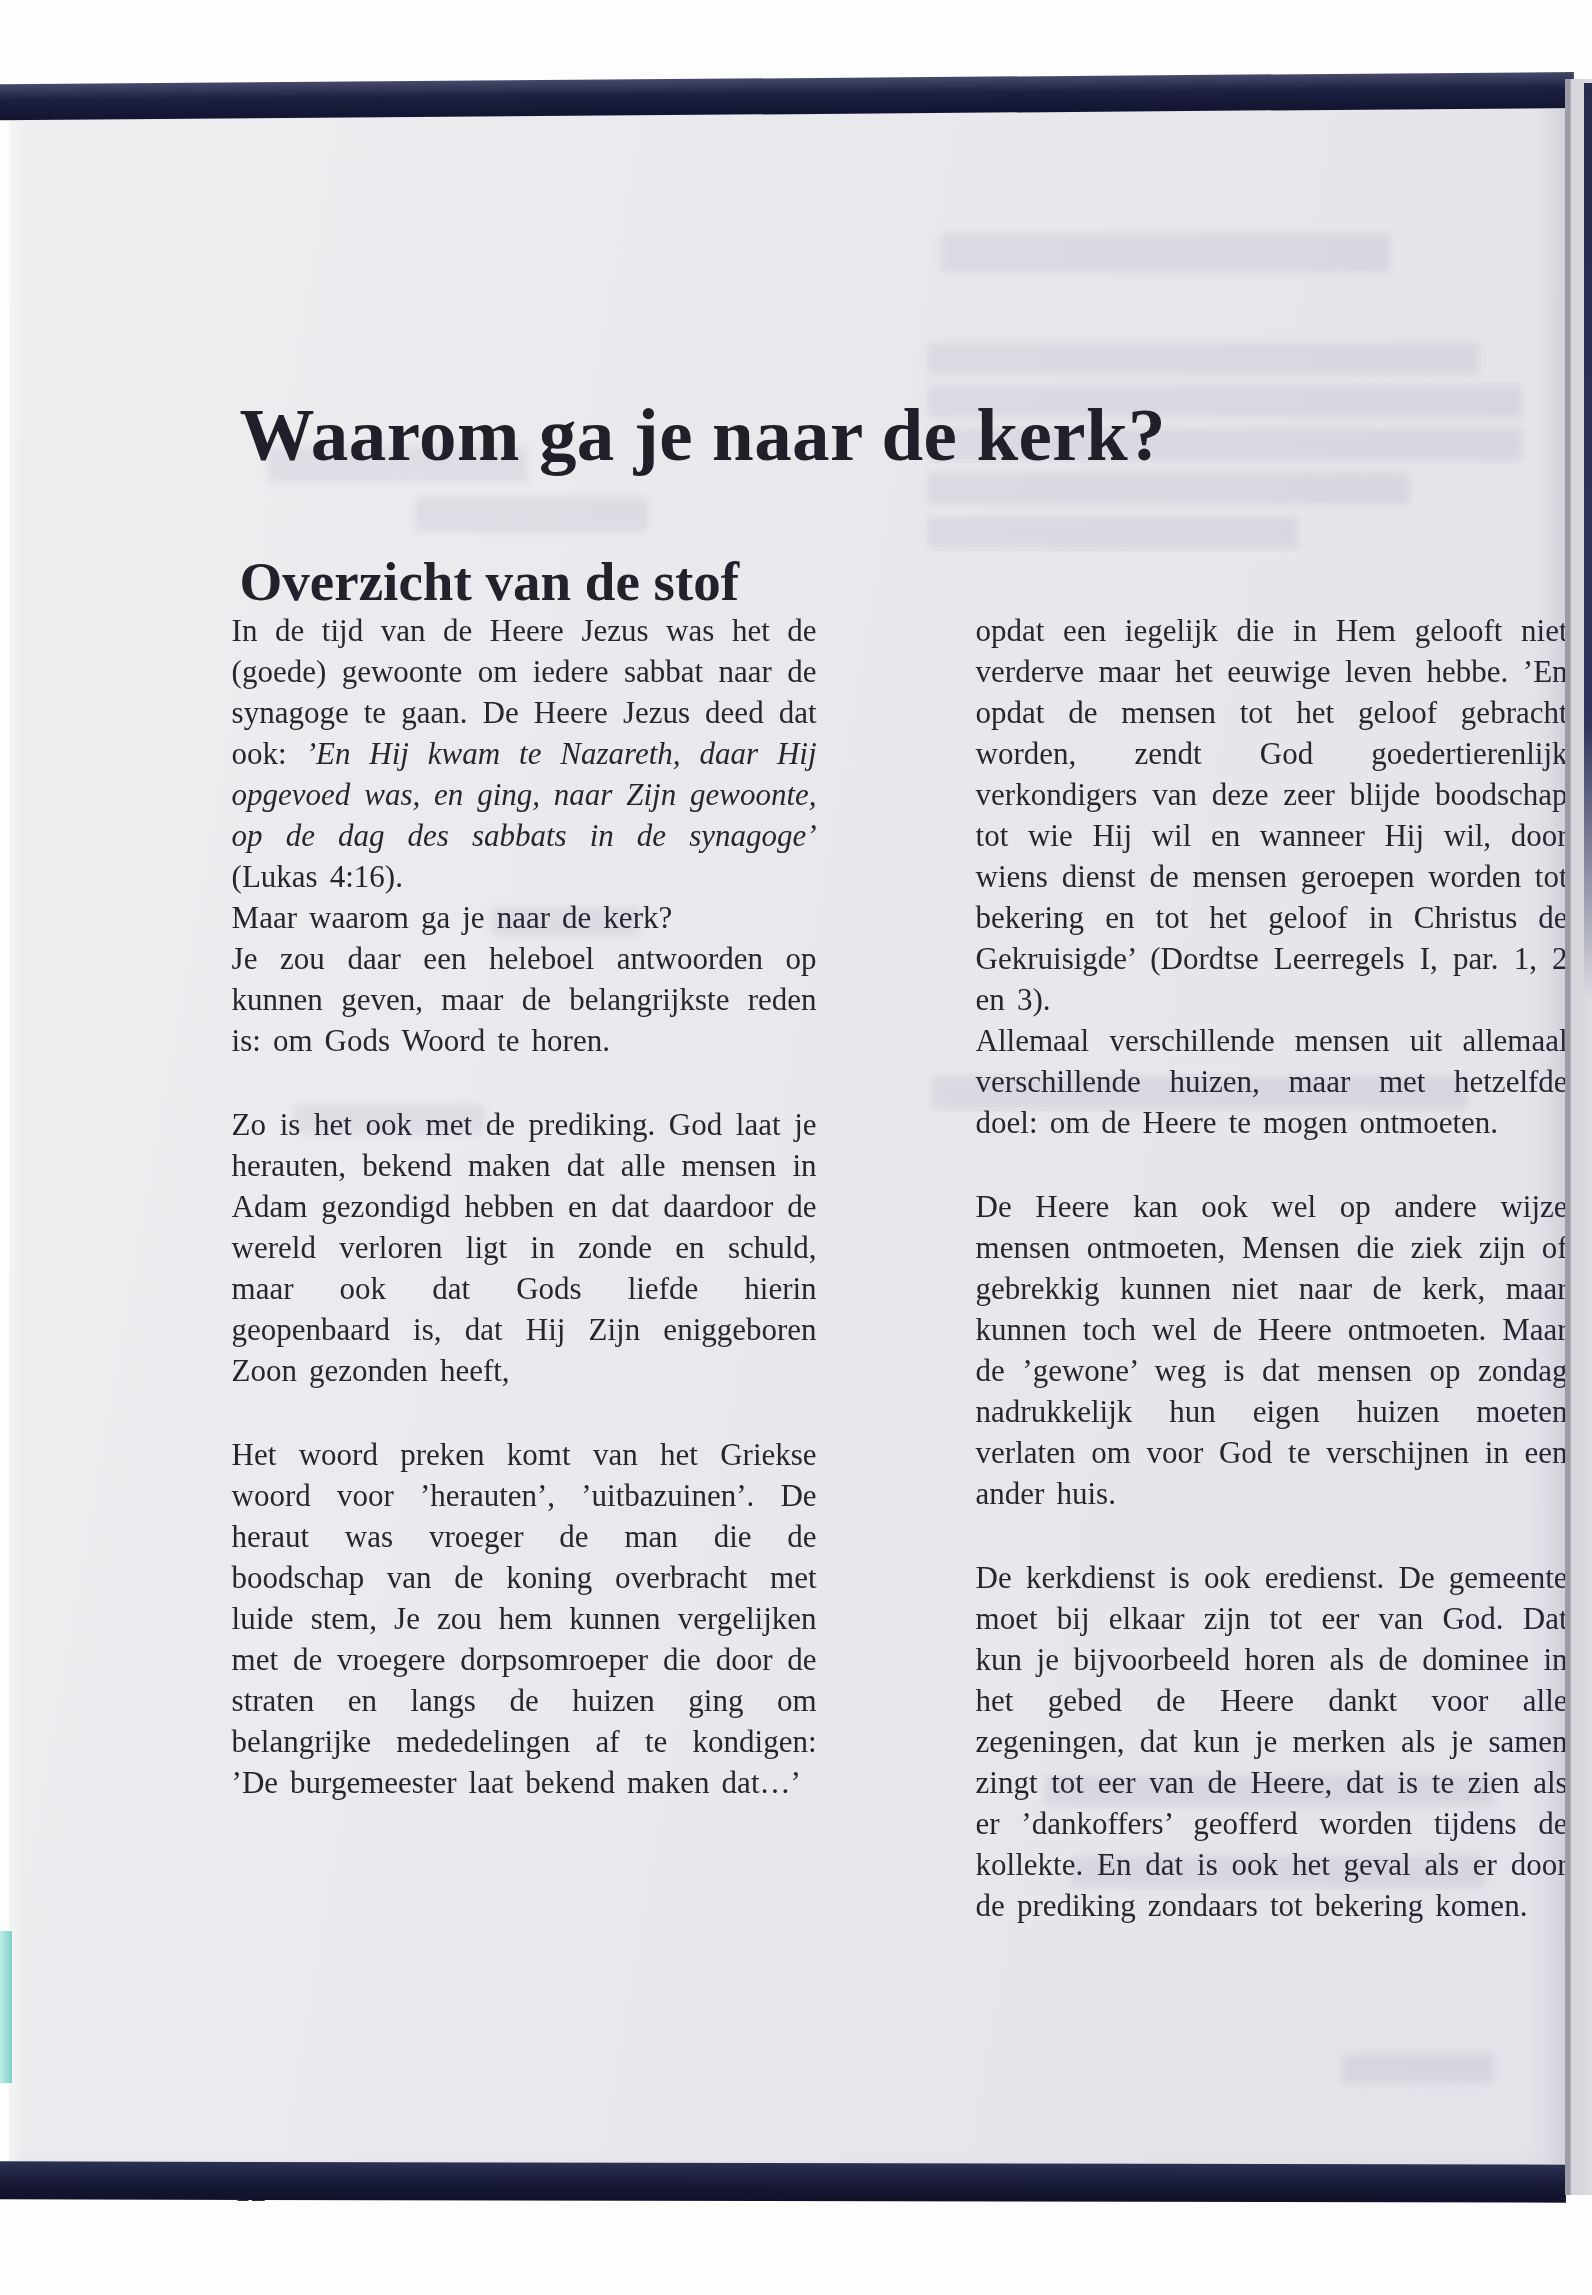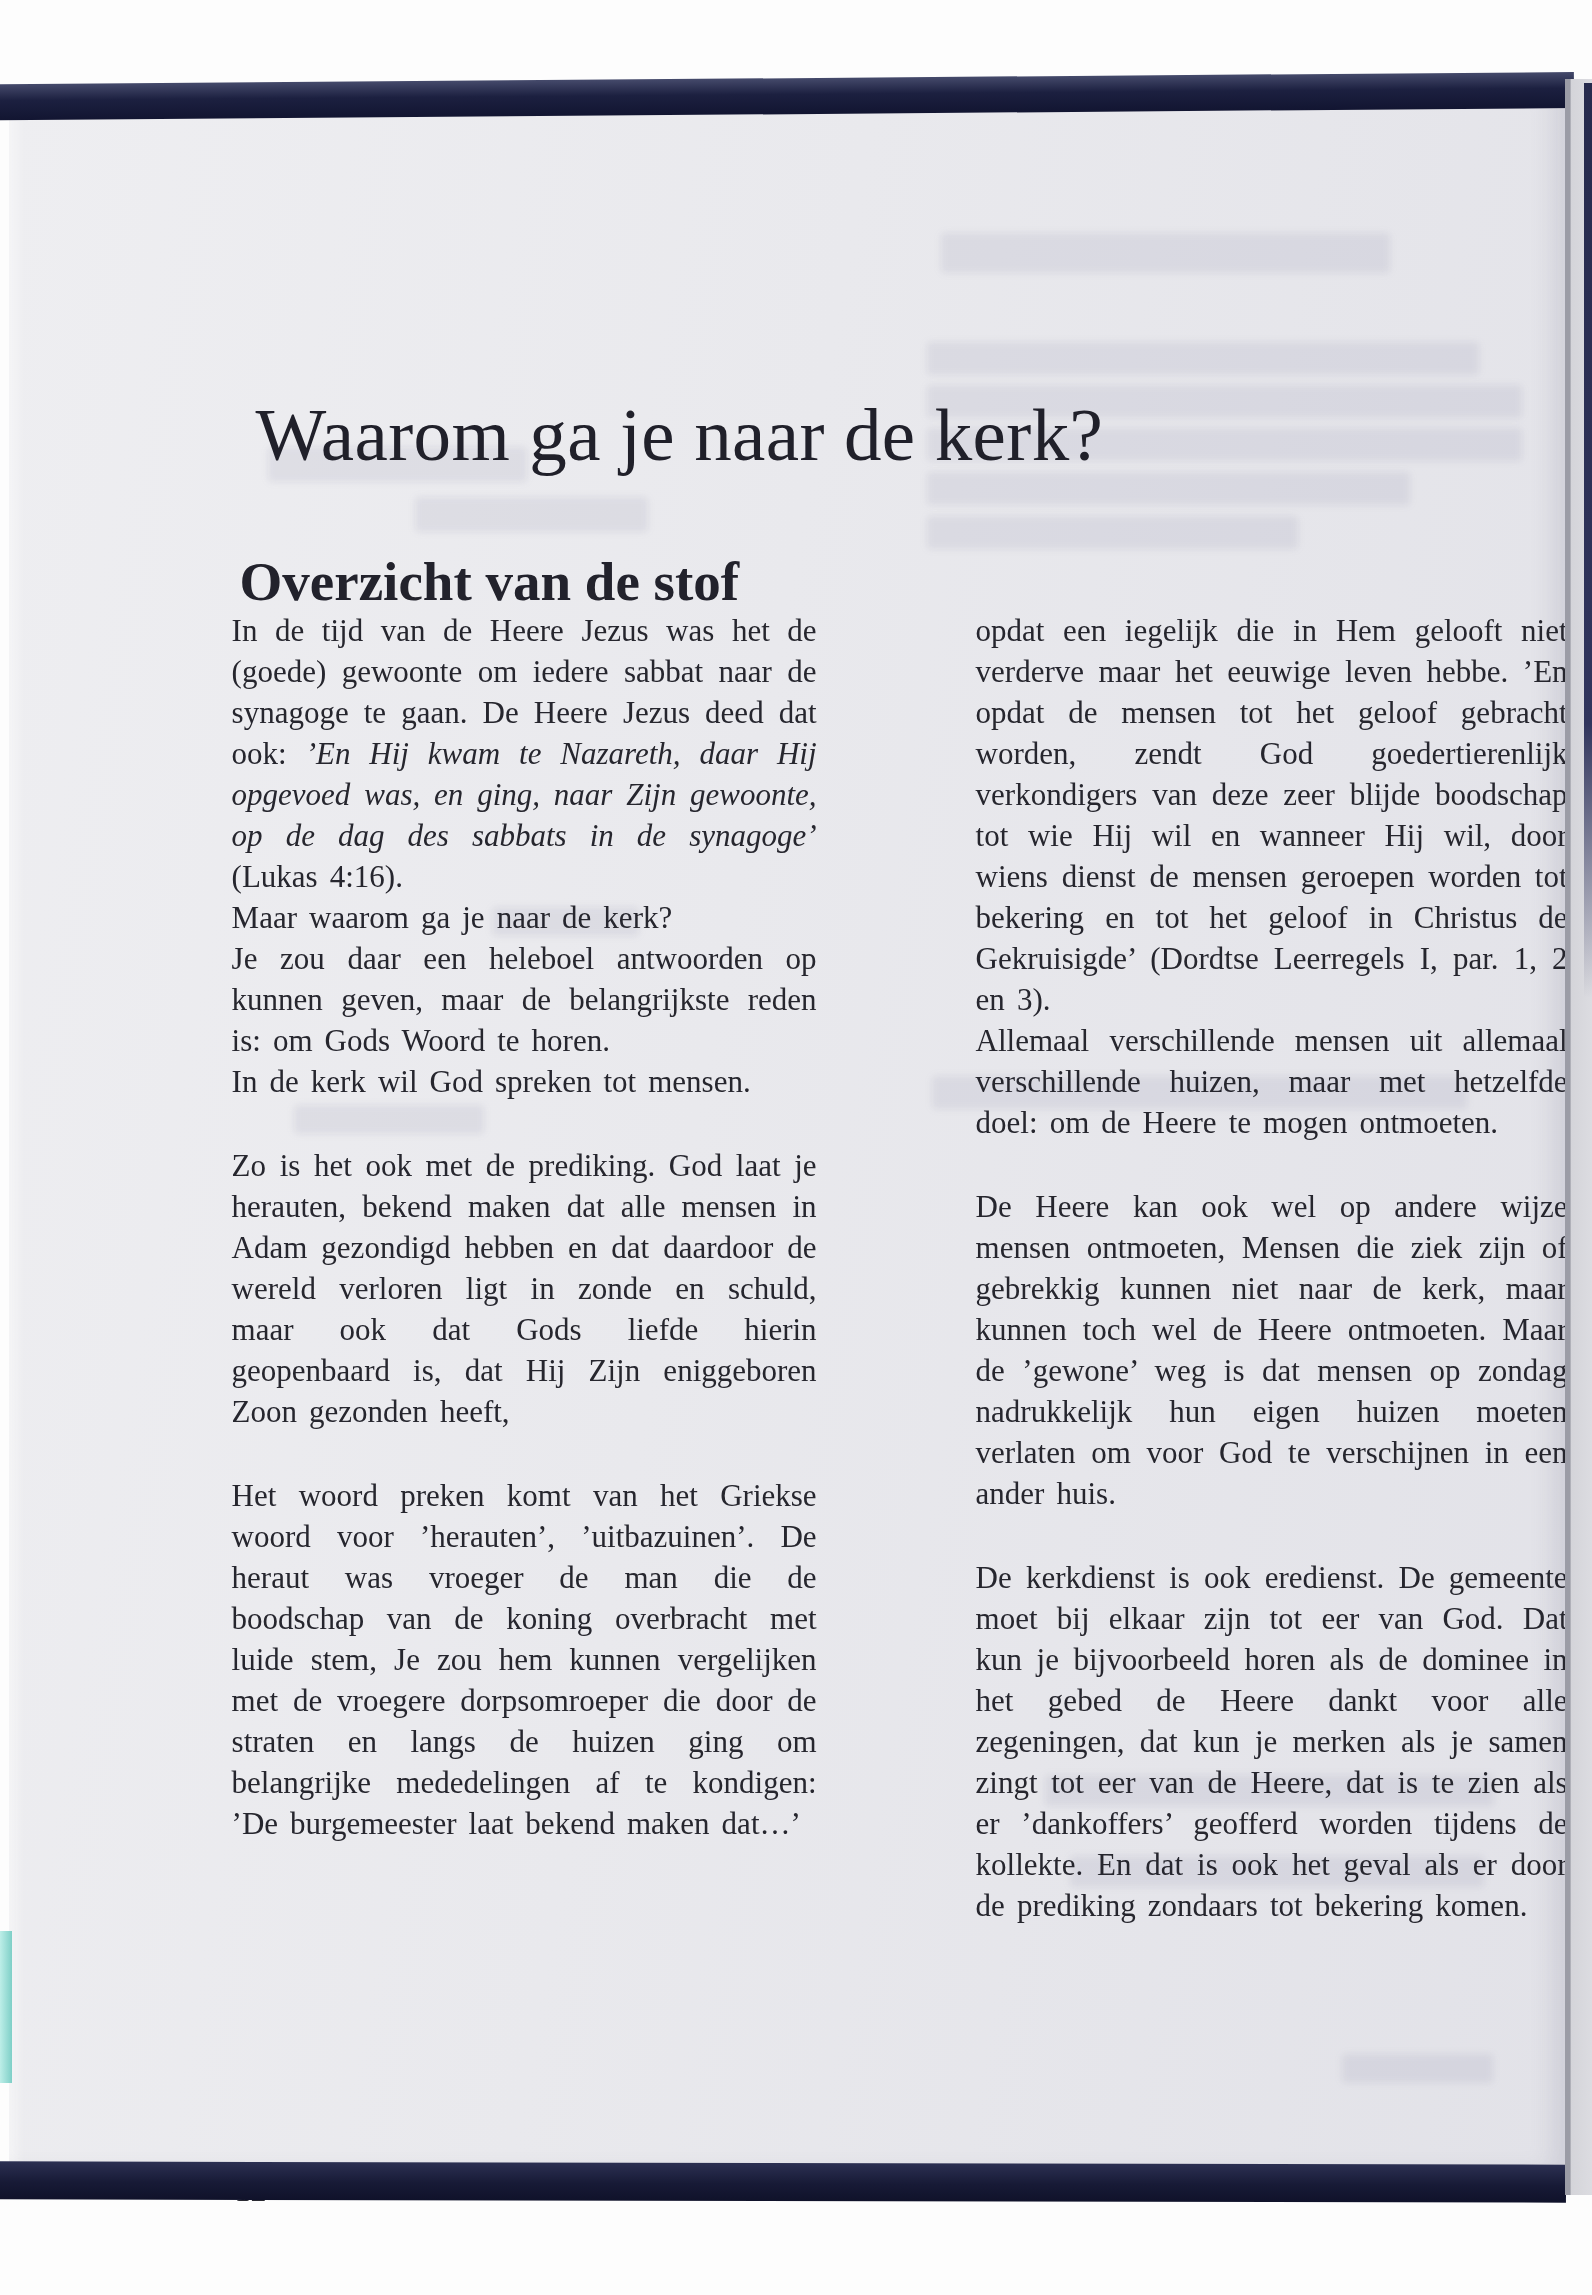--- a/index.html
+++ b/index.html
@@ -19,22 +19,22 @@
         background:linear-gradient(#2c3052,#171a36 55%,#10122a);
         transform:rotate(0.12deg);}
   .edge-right{position:absolute;left:1565px;top:79px;width:27px;height:2116px;
         background:linear-gradient(90deg,#9b9ca6 0px,#9b9ca6 5.2px,#d4d4d9 6px,#dcdce1 100%);}
   .cover-right{position:absolute;left:1584px;top:83px;width:7.8px;height:915px;
         background:linear-gradient(#272b4d,#31355d 70%,rgba(49,53,93,0));}
   .bookmark{position:absolute;left:0;top:1931px;width:12px;height:152px;
         background:linear-gradient(90deg,#bdeee8,#7ecfc7);}
 
   
-  .title{position:absolute;left:231px;top:257px;font-size:75px;font-weight:400;
-        color:#20202a;letter-spacing:0.4px;white-space:nowrap;margin-left:16px;}
+  .title{position:absolute;left:231px;top:257px;font-size:75px;font-weight:700;
+        color:#20202a;letter-spacing:0.4px;white-space:nowrap;}
   .subtitle{position:absolute;left:231px;top:419px;font-size:55px;font-weight:700;color:#22222c;}
   .col{position:absolute;top:525px;font-size:31px;line-height:41px;text-align:justify;
        color:#26262e;word-spacing:4.3px;}
   .col-left{left:223px;width:585px;}
   .col-right{left:967px;width:592px;}
   .para{margin:0;}
   .para.spaced{margin-top:43px;}
   .italic{font-style:italic;}
   .pagenum{position:absolute;left:226px;top:2087px;font-size:32px;color:#2a2a32;}
 
@@ -63,21 +63,20 @@
     <div class="ghost" style="left:1061px;top:1771px;width:414px;height:31px;"></div>
     <div class="ghost" style="left:1333px;top:1969px;width:151px;height:29px;"></div>
 
     <h1 class="title">Waarom ga je naar de kerk?</h1>
     <h2 class="subtitle">Overzicht van de stof</h2>
 
     <div class="col col-left" id="col-left">
         <p class="para"><span>In de tijd van de Heere Jezus was het de (goede) gewoonte om iedere sabbat naar de synagoge te gaan. De Heere Jezus deed dat ook: </span><span class="italic">’En Hij kwam te Nazareth, daar Hij opgevoed was, en ging, naar Zijn gewoonte, op de dag des sabbats in de synagoge’</span><span> (Lukas 4:16).</span></p>
         <p class="para"><span>Maar waarom ga je naar de kerk?</span></p>
         <p class="para"><span>Je zou daar een heleboel antwoorden op kunnen geven, maar de belangrijkste reden is: om Gods Woord te horen.</span></p>
-        <p class="para"><span>In de kerk wil God spreken tot mensen.</span></p>
         <p class="para spaced"><span>Zo is het ook met de prediking. God laat je herauten, bekend maken dat alle mensen in Adam gezondigd hebben en dat daardoor de wereld verloren ligt in zonde en schuld, maar ook dat Gods liefde hierin geopenbaard is, dat Hij Zijn eniggeboren Zoon gezonden heeft,</span></p>
         <p class="para spaced"><span>Het woord preken komt van het Griekse woord voor ’herauten’, ’uitbazuinen’. De heraut was vroeger de man die de boodschap van de koning overbracht met luide stem, Je zou hem kunnen vergelijken met de vroegere dorpsomroeper die door de straten en langs de huizen ging om belangrijke mededelingen af te kondigen: ’De burgemeester laat bekend maken dat…’</span></p>
       </div>
     <div class="col col-right" id="col-right">
         <p class="para"><span>opdat een iegelijk die in Hem gelooft niet verderve maar het eeuwige leven hebbe. ’En opdat de mensen tot het geloof gebracht worden, zendt God goedertierenlijk verkondigers van deze zeer blijde boodschap tot wie Hij wil en wanneer Hij wil, door wiens dienst de mensen geroepen worden tot bekering en tot het geloof in Christus de Gekruisigde’ (Dordtse Leerregels I, par. 1, 2 en 3).</span></p>
         <p class="para"><span>Allemaal verschillende mensen uit allemaal verschillende huizen, maar met hetzelfde doel: om de Heere te mogen ontmoeten.</span></p>
         <p class="para spaced"><span>De Heere kan ook wel op andere wijze mensen ontmoeten, Mensen die ziek zijn of gebrekkig kunnen niet naar de kerk, maar kunnen toch wel de Heere ontmoeten. Maar de ’gewone’ weg is dat mensen op zondag nadrukkelijk hun eigen huizen moeten verlaten om voor God te verschijnen in een ander huis.</span></p>
         <p class="para spaced"><span>De kerkdienst is ook eredienst. De gemeente moet bij elkaar zijn tot eer van God. Dat kun je bijvoorbeeld horen als de dominee in het gebed de Heere dankt voor alle zegeningen, dat kun je merken als je samen zingt tot eer van de Heere, dat is te zien als er ’dankoffers’ geofferd worden tijdens de kollekte. En dat is ook het geval als er door de prediking zondaars tot bekering komen.</span></p>
       </div>
 

